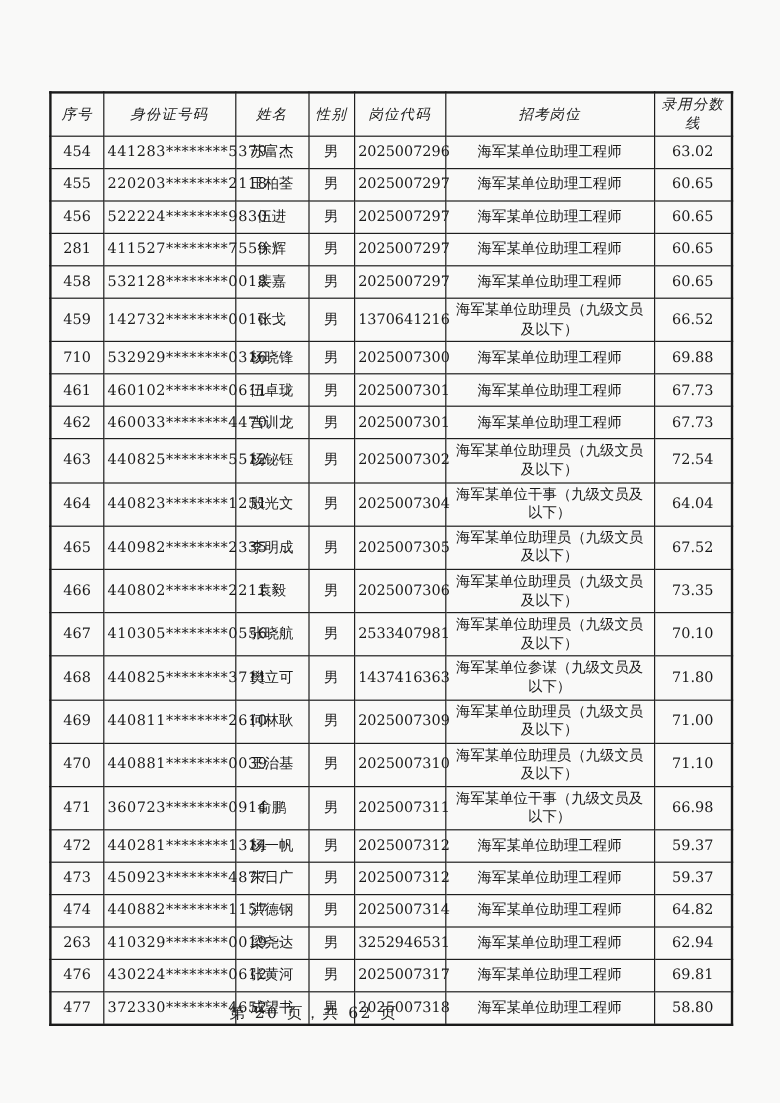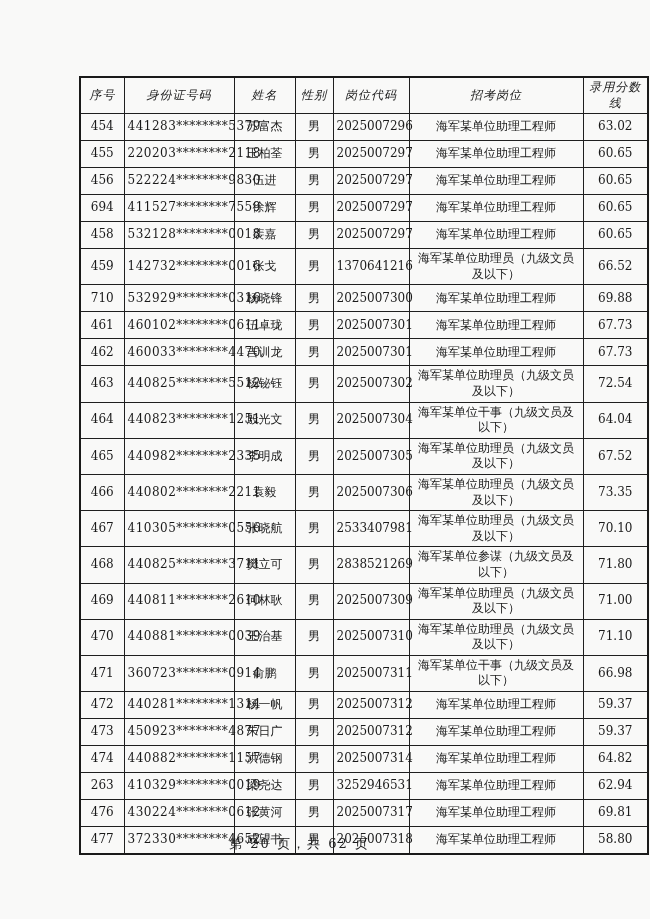--- a/index.html
+++ b/index.html
@@ -5,21 +5,21 @@
   * { margin: 0; padding: 0; box-sizing: border-box; }
   html, body {
     width: 650px; height: 919px;
     font-family: "DejaVu Serif", "Liberation Serif", serif;
     background: #f9f9f8;
     color: #1a1a1a;
     overflow: hidden;
   }
   .page {
     position: relative;
-    width: 523px; height: 919px; margin-left: 38px;
+    width: 523px; height: 919px;
   }
   table.roster {
     position: absolute;
     left: 41px; top: 76px;
     width: 568px;
     border-collapse: collapse;
     table-layout: fixed;
     background: transparent;
   }
   table.roster th, table.roster td {
@@ -106,21 +106,21 @@
         <tr>
           <td class="col-no">456</td>
           <td class="col-id">522224********9830</td>
           <td class="col-name">伍进</td>
           <td class="col-gender">男</td>
           <td class="col-code">2025007297</td>
           <td class="col-position">海军某单位助理工程师</td>
           <td class="col-score">60.65</td>
         </tr>
         <tr>
-          <td class="col-no">694</td>
+          <td class="col-no">281</td>
           <td class="col-id">411527********7559</td>
           <td class="col-name">徐辉</td>
           <td class="col-gender">男</td>
           <td class="col-code">2025007297</td>
           <td class="col-position">海军某单位助理工程师</td>
           <td class="col-score">60.65</td>
         </tr>
         <tr>
           <td class="col-no">458</td>
           <td class="col-id">532128********0018</td>
@@ -209,21 +209,21 @@
           <td class="col-gender">男</td>
           <td class="col-code">2533407981</td>
           <td class="col-position">海军某单位助理员（九级文员及以下）</td>
           <td class="col-score">70.10</td>
         </tr>
         <tr>
           <td class="col-no">468</td>
           <td class="col-id">440825********3711</td>
           <td class="col-name">樊立可</td>
           <td class="col-gender">男</td>
-          <td class="col-code">2838521269</td>
+          <td class="col-code">1437416363</td>
           <td class="col-position">海军某单位参谋（九级文员及以下）</td>
           <td class="col-score">71.80</td>
         </tr>
         <tr>
           <td class="col-no">469</td>
           <td class="col-id">440811********2610</td>
           <td class="col-name">何林耿</td>
           <td class="col-gender">男</td>
           <td class="col-code">2025007309</td>
           <td class="col-position">海军某单位助理员（九级文员及以下）</td>

